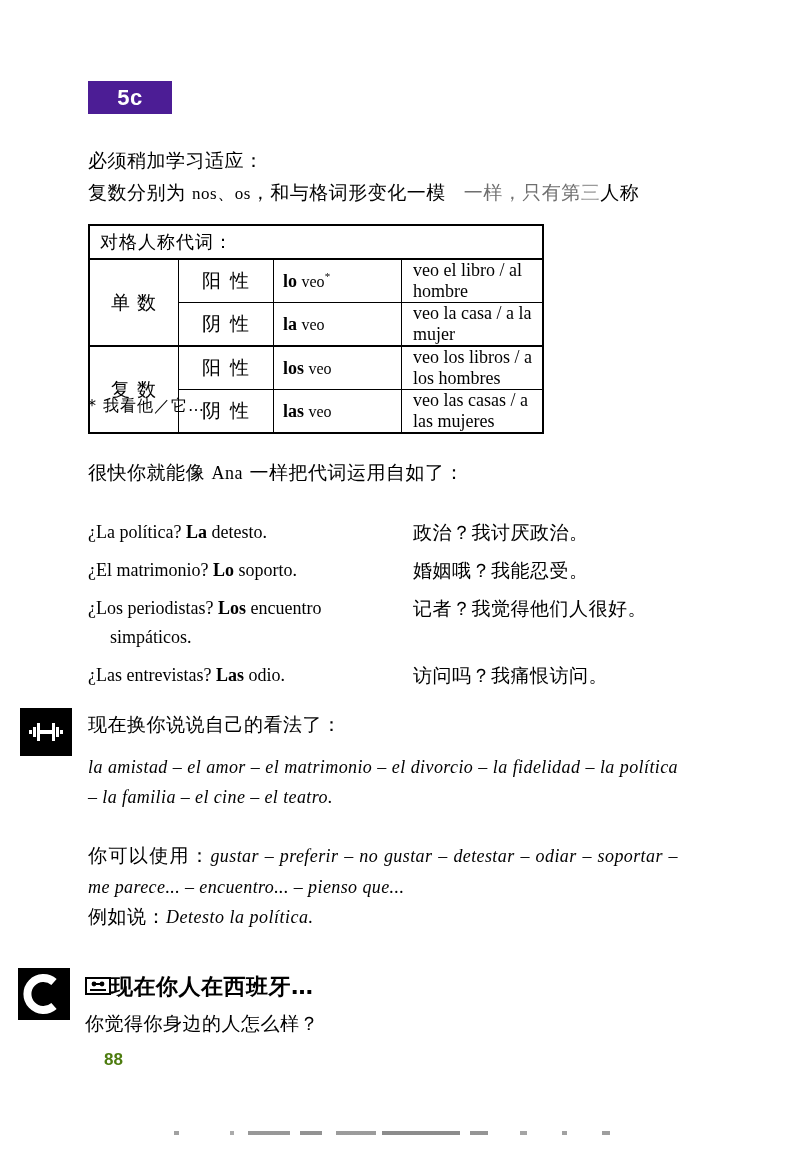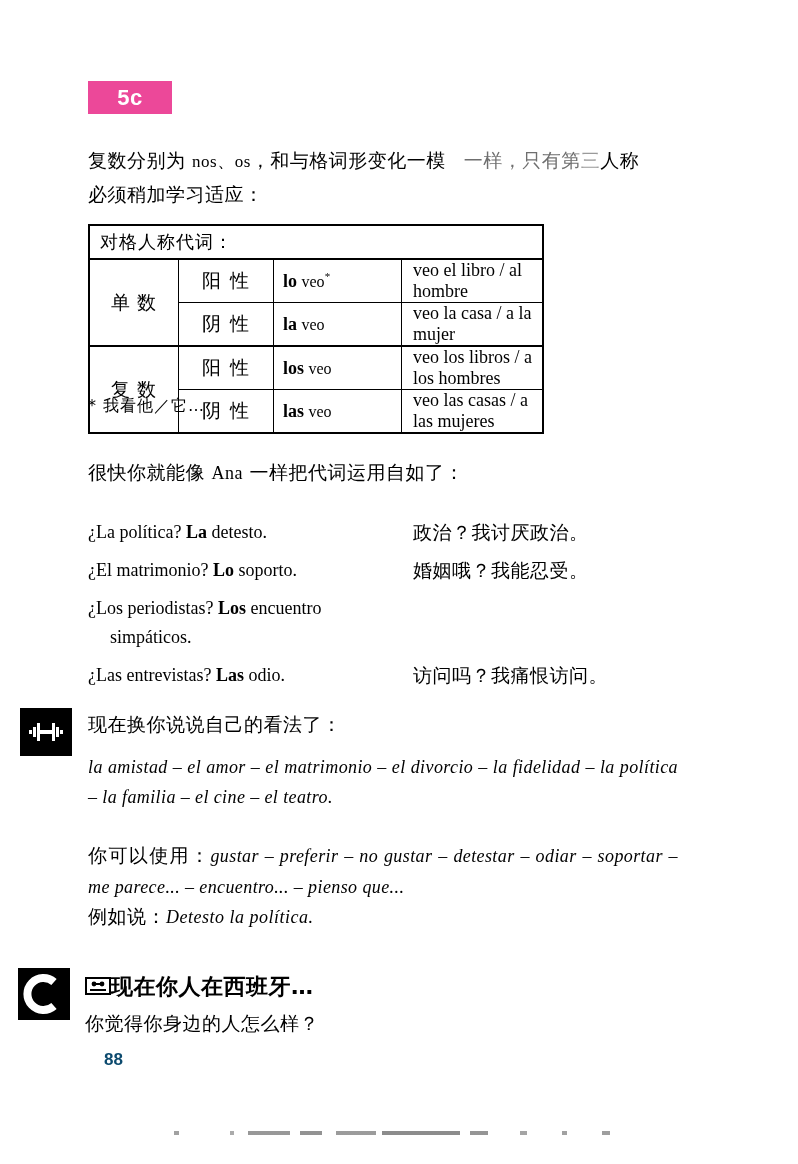--- a/index.html
+++ b/index.html
@@ -18,21 +18,21 @@
     -webkit-font-smoothing: none;
   }
 
   
   .unit-chip {
     position: absolute;
     left: 88px;
     top: 81px;
     width: 84px;
     height: 33px;
-    background: #ec4899;
+    background: #4c1d95;
     color: #ffffff;
     font-family: "Liberation Sans", "DejaVu Sans", sans-serif;
     font-weight: bold;
     font-size: 22px;
     line-height: 33px;
     text-align: center;
     letter-spacing: 0.5px;
   }
 
   
@@ -256,21 +256,21 @@
   }
 
   
   .page-num {
     position: absolute;
     left: 104px;
     top: 1050px;
     font-family: "Liberation Sans", "DejaVu Sans", sans-serif;
     font-weight: bold;
     font-size: 17px;
-    color: #0c4a6e;
+    color: #4d7c0f;
   }
 
   
   .scan-noise {
     position: absolute;
     left: 170px;
     top: 1131px;
     width: 470px;
     height: 4px;
     opacity: 0.55;
@@ -295,24 +295,24 @@
   }
 </style>
 </head>
 <body>
 
 <div class="page">
 
   <div class="unit-chip">5c</div>
 
   <div class="intro">
+    <div class="cn">必须稍加学习适应：</div>
     <div class="cn">
       <span>复数分别为 </span><span class="lat">nos、os</span><span>，和与格词形变化一模</span><span style="display:inline-block;width:18px"></span><span class="faded">一样，只有第</span><span class="faded2">三</span><span>人称</span>
     </div>
-    <div class="cn">必须稍加学习适应：</div>
   </div>
 
   <table class="grammar-table">
     <tbody>
       <tr>
         <td class="gt-title" colspan="4">对格人称代词：</td>
       </tr>
       <tr>
         <td class="gt-num gt-thick" rowspan="2">单数</td>
         <td class="gt-gender gt-thick">阳性</td>
@@ -370,20 +370,21 @@
         <span>¿El matrimonio? </span><b>Lo</b><span> soporto.</span>
       </div>
       <div class="ex-cn">婚姻哦？我能忍受。</div>
     </div>
 
     <div class="ex-row">
       <div class="ex-es">
         <span>¿Los periodistas? </span><b>Los</b><span> encuentro</span>
         <span class="cont">simpáticos.</span>
       </div>
+      <div class="ex-cn">记者？我觉得他们人很好。</div>
     </div>
 
     <div class="ex-row">
       <div class="ex-es">
         <span>¿Las entrevistas? </span><b>Las</b><span> odio.</span>
       </div>
       <div class="ex-cn">访问吗？我痛恨访问。</div>
     </div>
 
   </div>

